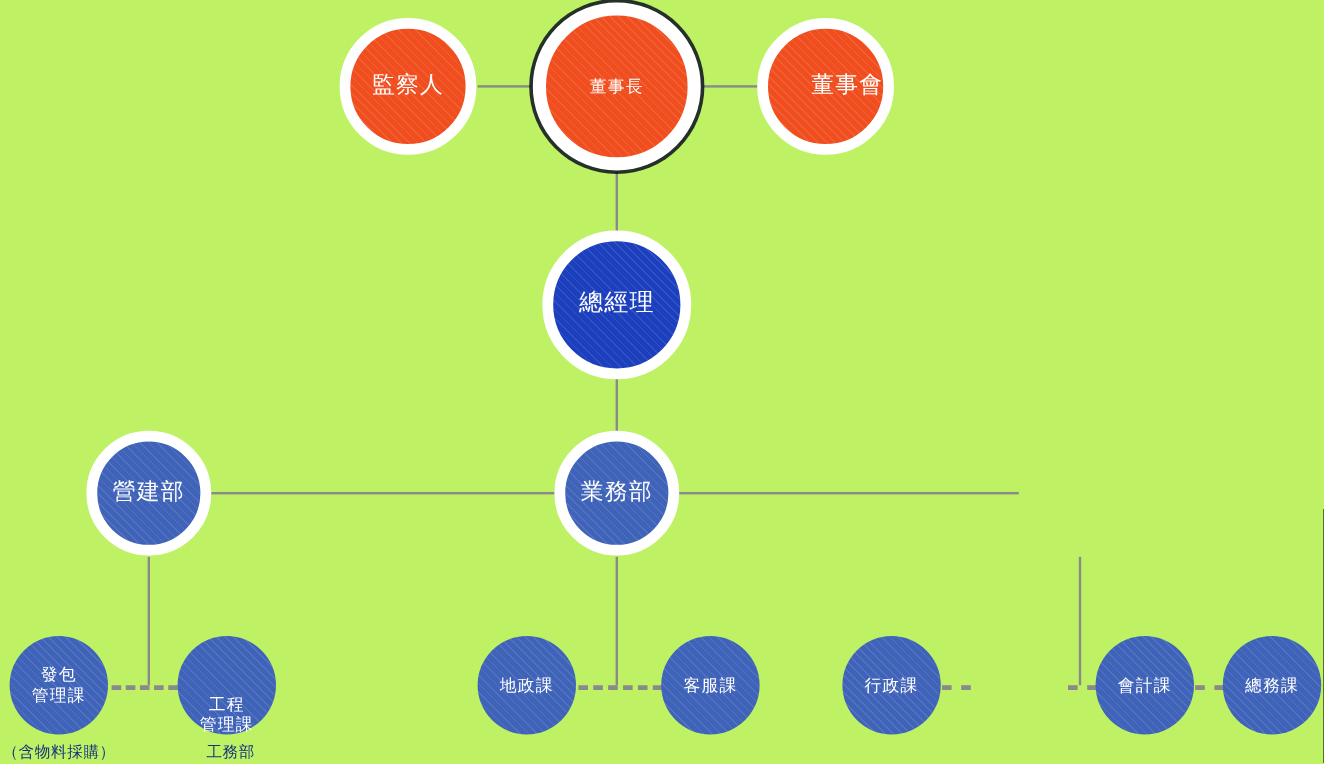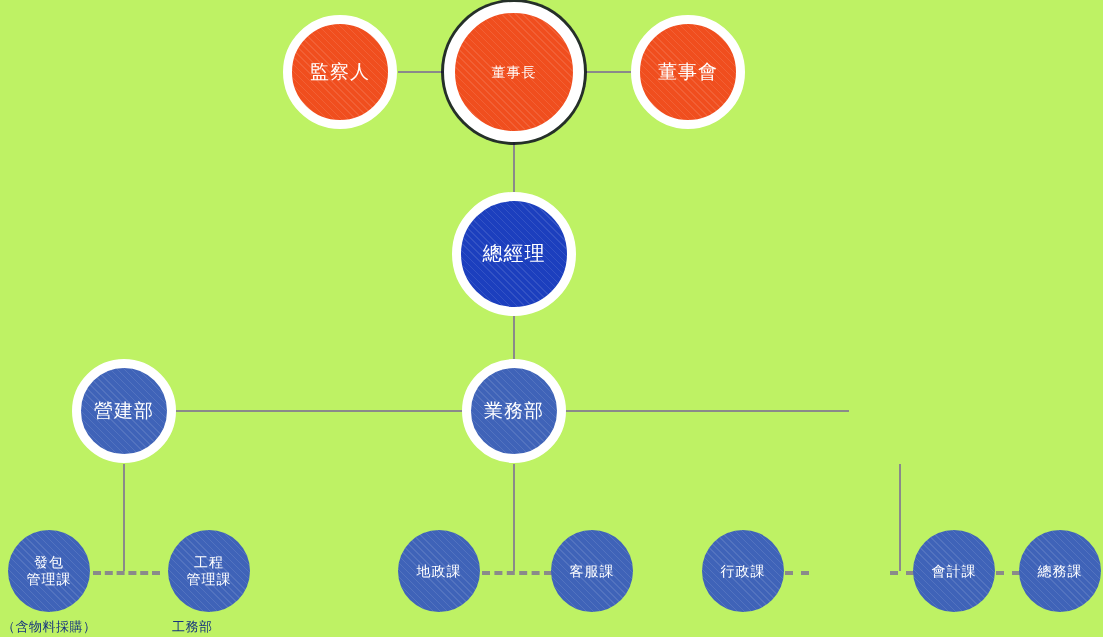--- a/index.html
+++ b/index.html
@@ -137,45 +137,45 @@
   <div class="dash" style="left:996px; top:571px; width:24px;"></div>
 
   <div class="node ring c-orange n-top" style="left:283px; top:15px;">
     <span class="label">監察人</span>
   </div>
 
   <div class="node ring-thick c-orange n-chair" style="left:444px; top:2px;">
     <span class="label">董事長</span>
   </div>
 
-  <div class="node ring c-orange n-top" style="left:631px; top:15px;">
+  <div class="node ring c-orange n-top" style="left:631px; top:15px;justify-content:flex-end;">
     <span class="label">董事會</span>
   </div>
 
-  <div class="node ring c-navy n-gm" style="left:452px; top:192px;">
+  <div class="node ring c-navy n-gm" style="left:452px; top:192px;font-family:Liberation Mono, monospace;">
     <span class="label">總經理</span>
   </div>
 
   <div class="node ring c-blue n-dept" style="left:72px; top:359px;">
     <span class="label">營建部</span>
   </div>
 
   <div class="node ring c-blue n-dept" style="left:462px; top:359px;">
     <span class="label">業務部</span>
   </div>
 
 
   <div class="node c-blue n-sec" style="left:8px; top:530px;">
     <span class="label">
       <span>發包</span><br>
       <span>管理課</span>
     </span>
   </div>
 
-  <div class="node c-blue n-sec" style="left:168px; top:530px;">
+  <div class="node c-blue n-sec" style="left:148px; top:530px;align-items:flex-end;">
     <span class="label">
       <span>工程</span><br>
       <span>管理課</span>
     </span>
   </div>
 
   <div class="node c-blue n-sec" style="left:398px; top:530px;">
     <span class="label">地政課</span>
   </div>
 

